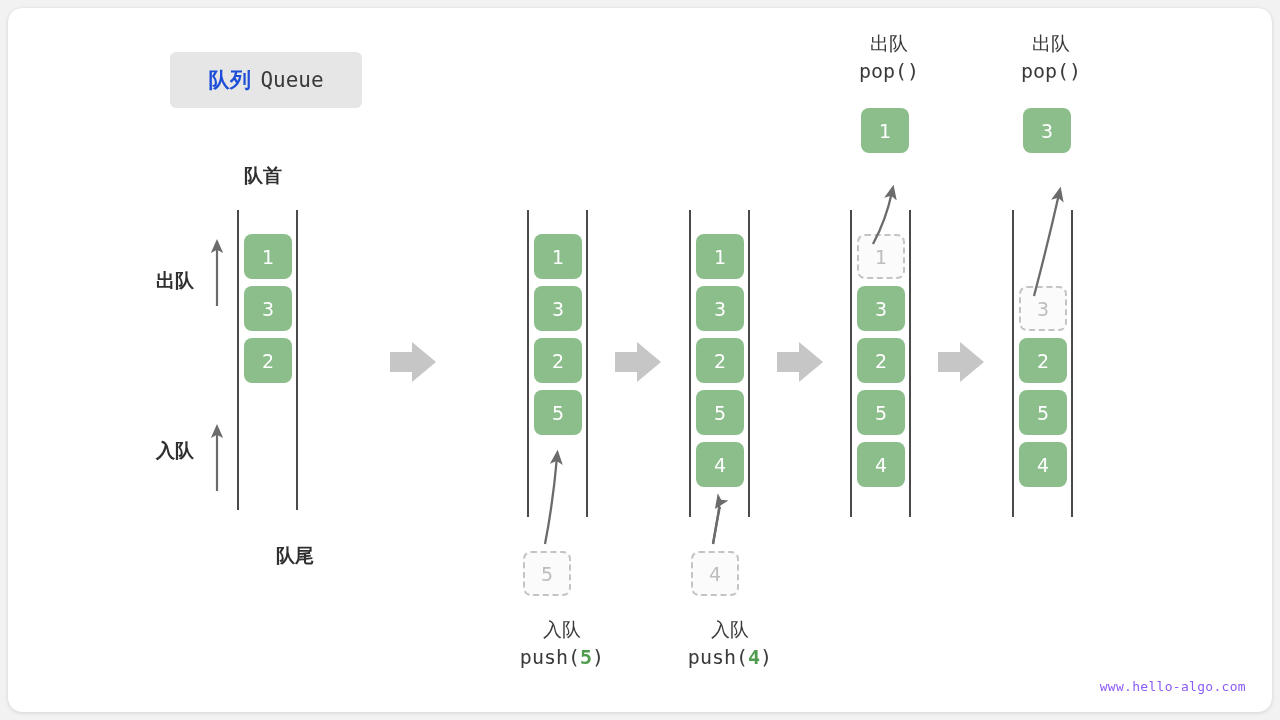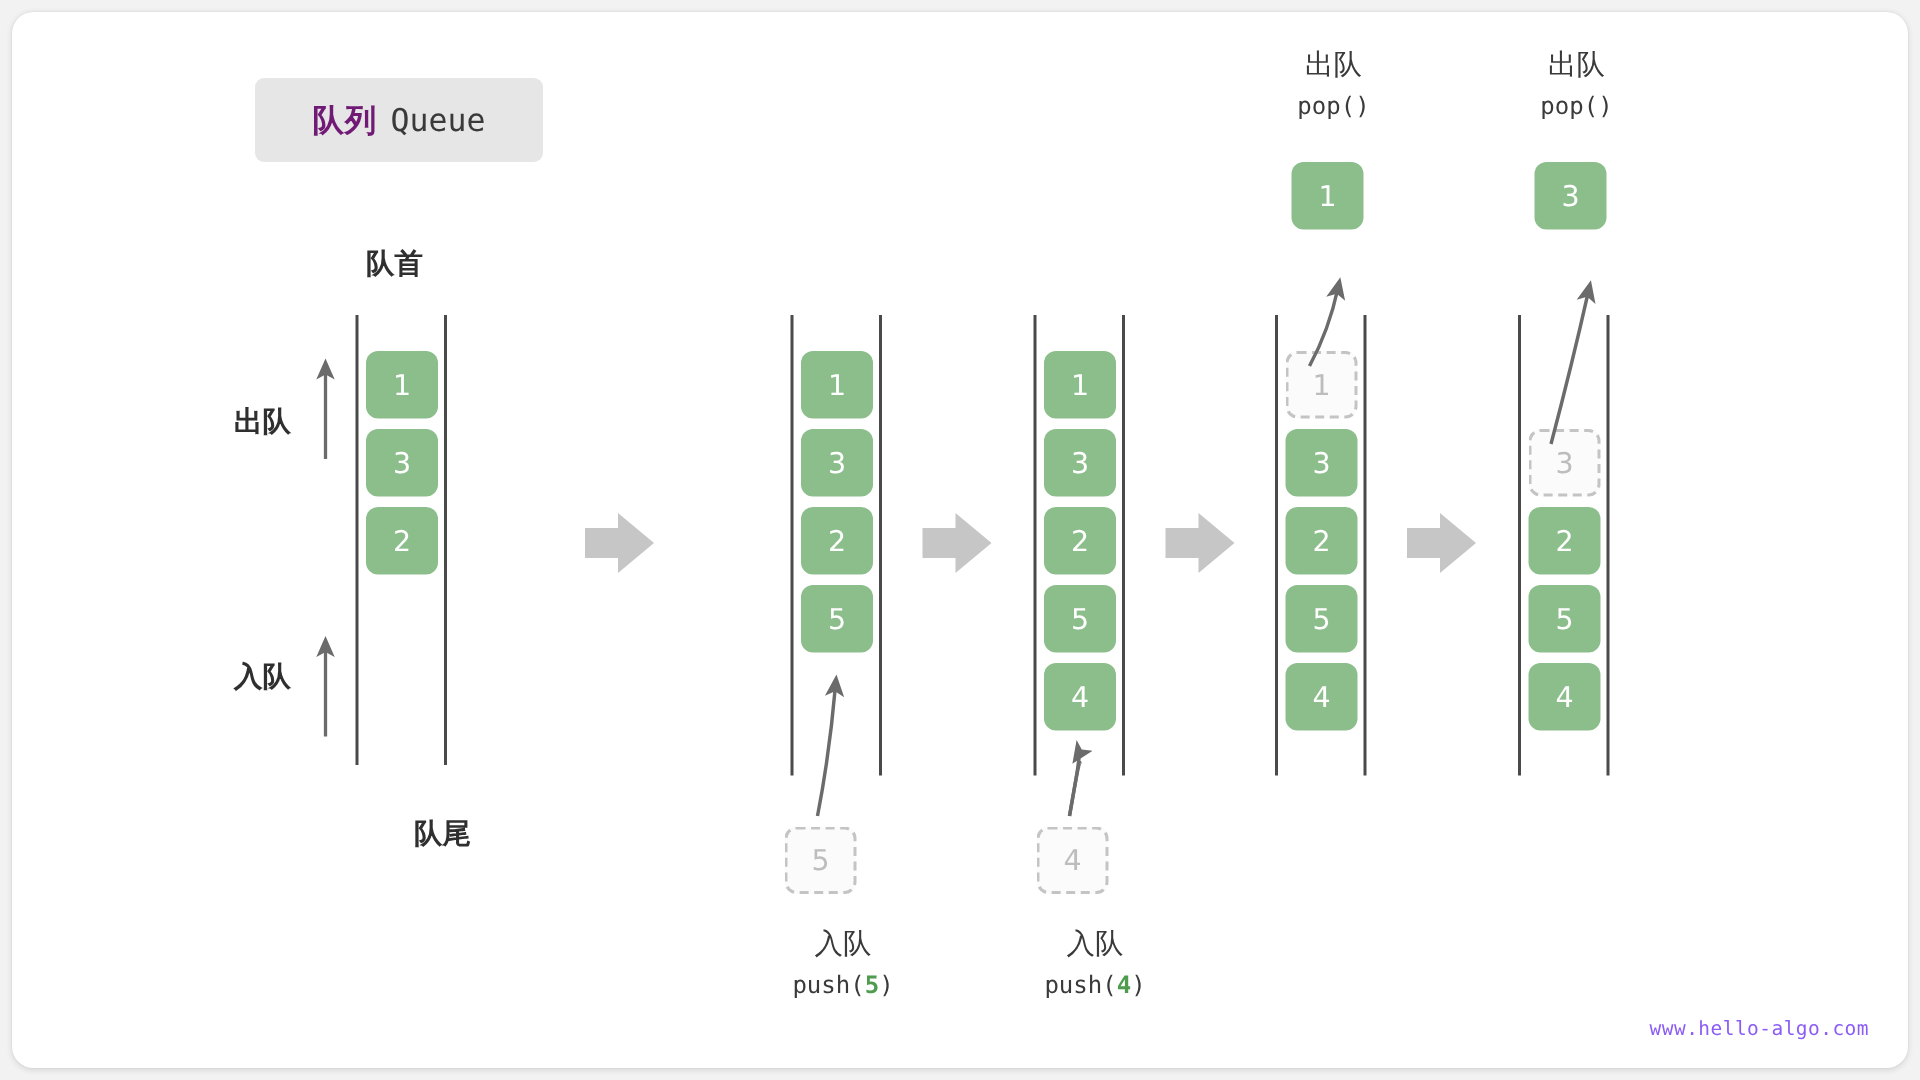--- a/index.html
+++ b/index.html
@@ -42,21 +42,21 @@
     border-radius: 6px;
     display: flex;
     align-items: center;
     justify-content: center;
     gap: 9px;
   }
   .title-cn {
     font-family: "DejaVu Sans", sans-serif;
     font-size: 21px;
     font-weight: 700;
-    color: #701a75;
+    color: #1d4ed8;
     letter-spacing: 0.5px;
   }
   .title-en {
     font-family: "DejaVu Sans Mono", monospace;
     font-size: 21px;
     font-weight: 400;
     color: #3a3a3a;
   }
 
   
@@ -76,21 +76,21 @@
   }
   .op-label .cn {
     font-family: "DejaVu Sans", sans-serif;
     font-size: 19px;
     font-weight: 400;
     color: #3a3a3a;
     line-height: 26px;
   }
   .op-label .code {
     font-family: "DejaVu Sans Mono", monospace;
-    font-size: 16px;
+    font-size: 20px;
     color: #3a3a3a;
     line-height: 30px;
   }
   .op-label .code .num { color: #4f9c4f; font-weight: 700; }
 
   
   .column { position: absolute; }
   .rail {
     position: absolute;
     width: 1.6px;

